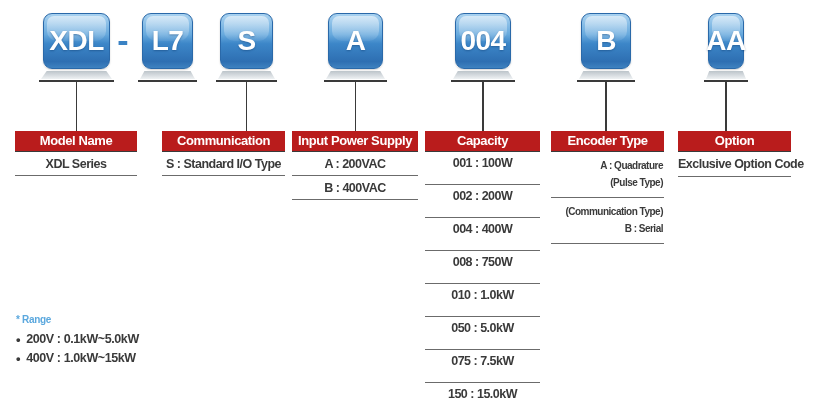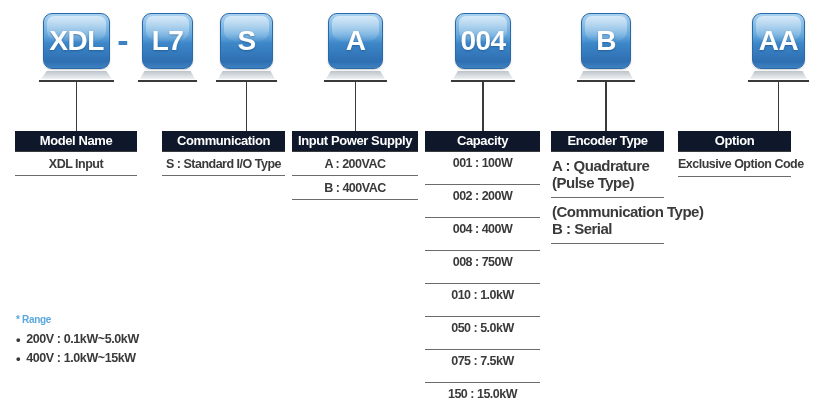--- a/index.html
+++ b/index.html
@@ -20,29 +20,29 @@
   .pedestal{position:absolute;top:58px;left:-2px;right:-2px;height:8px;
             background:linear-gradient(180deg,#bcc4ca,#eef1f3);
             clip-path:polygon(8% 0,92% 0,100% 100%,0 100%);}
   .baseline{position:absolute;top:67px;left:-4px;right:-4px;height:1.5px;background:#3a3a3a;}
   .connector{position:absolute;top:69px;left:calc(50% - 1px);width:1.5px;height:49px;background:#3a3a3a;}
   .dash{position:absolute;left:110px;top:13px;width:26px;height:54px;display:flex;
         align-items:center;justify-content:center;font-size:34px;font-weight:700;color:#3a82c4;}
 
   
   .col{position:absolute;top:131px;}
-  .col-header{height:21px;line-height:20px;text-align:center;background:#0f172a;
+  .col-header{height:21px;line-height:20px;text-align:center;background:#b91c1c;
               border-bottom:1px solid #3a3a3a;color:#fff;font-weight:700;font-size:13px;
               letter-spacing:-.4px;box-sizing:border-box;}
   .row{height:24px;line-height:24px;text-align:center;border-bottom:1px solid #6b6b6b;
        font-size:12.5px;font-weight:700;letter-spacing:-.5px;box-sizing:border-box;white-space:nowrap;}
   .row.cap{height:33px;line-height:23px;}
   .row.left{text-align:center;}
-  .block{text-align:left;padding:5px 1px 6px;border-bottom:1px solid #6b6b6b;
-         font-size:15px;font-weight:700;letter-spacing:-.5px;line-height:17px;white-space:nowrap;}
+  .block{text-align:right;padding:5px 1px 6px;border-bottom:1px solid #6b6b6b;
+         font-size:10px;font-weight:700;letter-spacing:-.5px;line-height:17px;white-space:nowrap;}
 
   
   .range{position:absolute;left:16px;top:314px;}
   .range-title{font-size:10px;font-weight:700;color:#5ba8de;letter-spacing:-.3px;margin-bottom:5px;}
   .range-item{font-size:12.5px;font-weight:700;letter-spacing:-.4px;line-height:19px;
               display:flex;align-items:center;gap:6px;white-space:nowrap;}
   .bullet{font-size:13px;}
 </style>
 </head>
 <body>
@@ -97,32 +97,32 @@
 
   <div class="box-group" style="left:581px;width:50px">
     <div class="codebox">
       <span class="code">B</span>
     </div>
     <div class="pedestal"></div>
     <div class="baseline"></div>
     <div class="connector"></div>
   </div>
 
-  <div class="box-group" style="left:752px;width:53px">
+  <div class="box-group" style="left:708px;width:36px">
     <div class="codebox">
       <span class="code">AA</span>
     </div>
     <div class="pedestal"></div>
     <div class="baseline"></div>
     <div class="connector"></div>
   </div>
 
   <div class="col" style="left:15px;width:122px">
     <div class="col-header">Model Name</div>
-    <div class="row">XDL Input</div>
+    <div class="row">XDL Series</div>
   </div>
 
   <div class="col" style="left:162px;width:123px">
     <div class="col-header">Communication</div>
     <div class="row">S : Standard I/O Type</div>
   </div>
 
   <div class="col" style="left:292px;width:126px">
     <div class="col-header">Input Power Supply</div>
     <div class="row">A : 200VAC</div>

